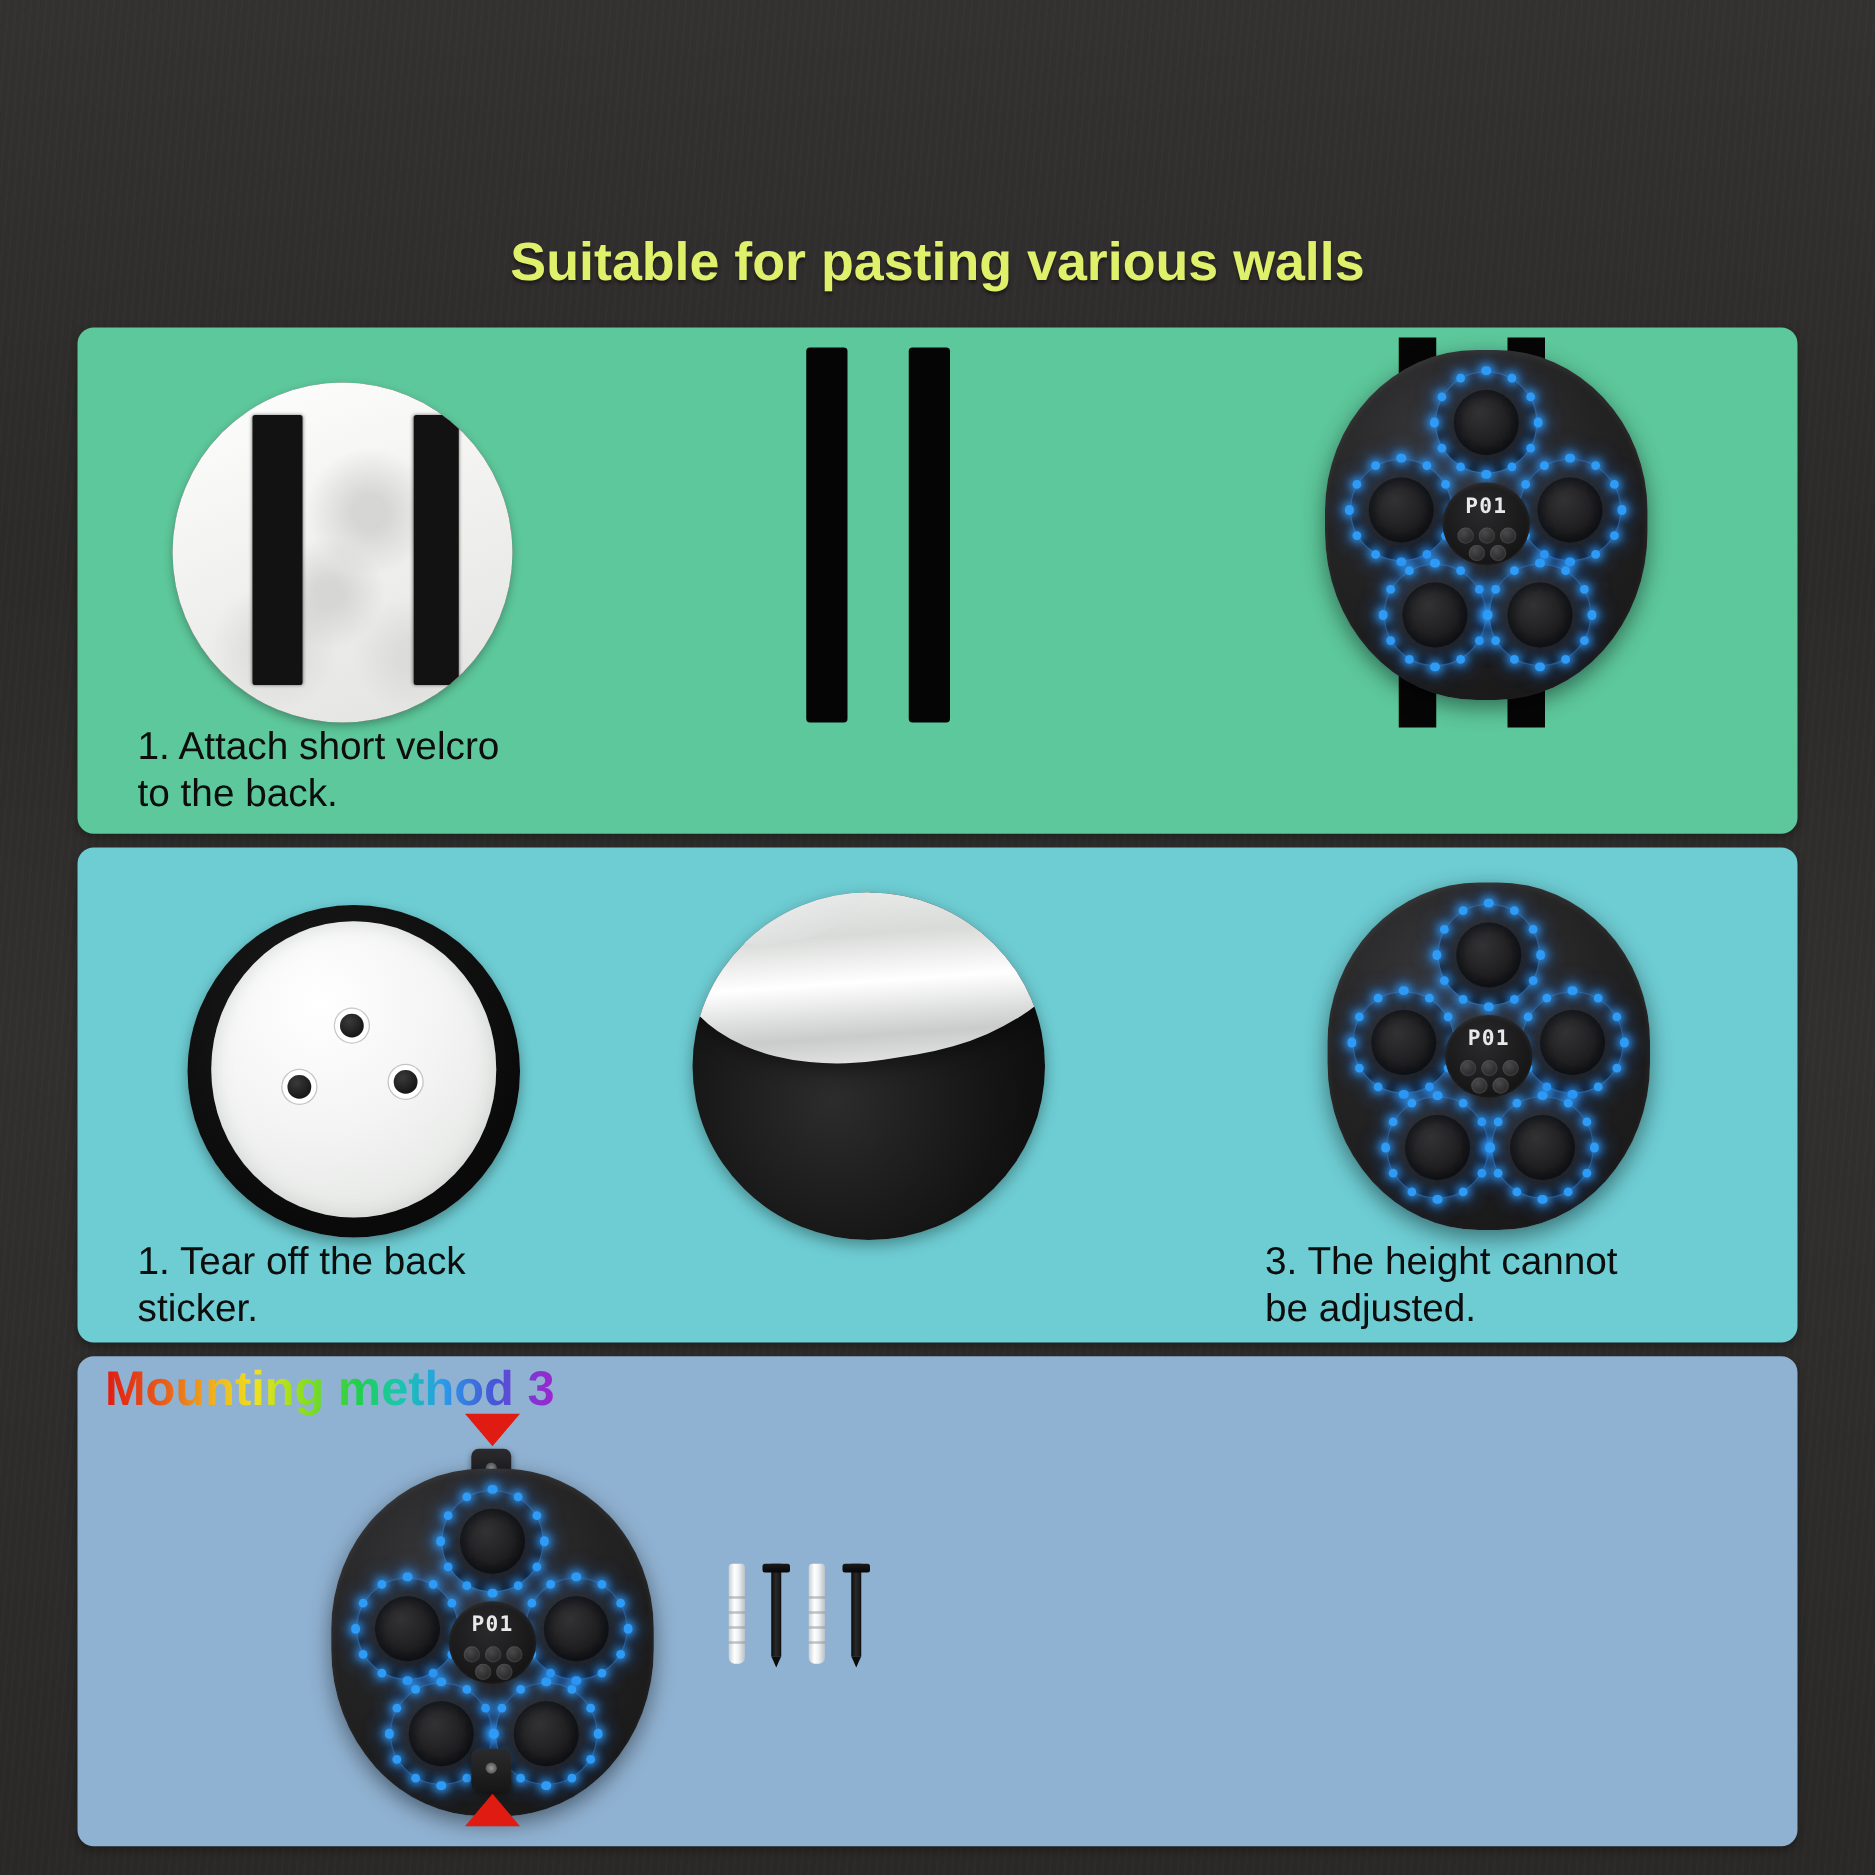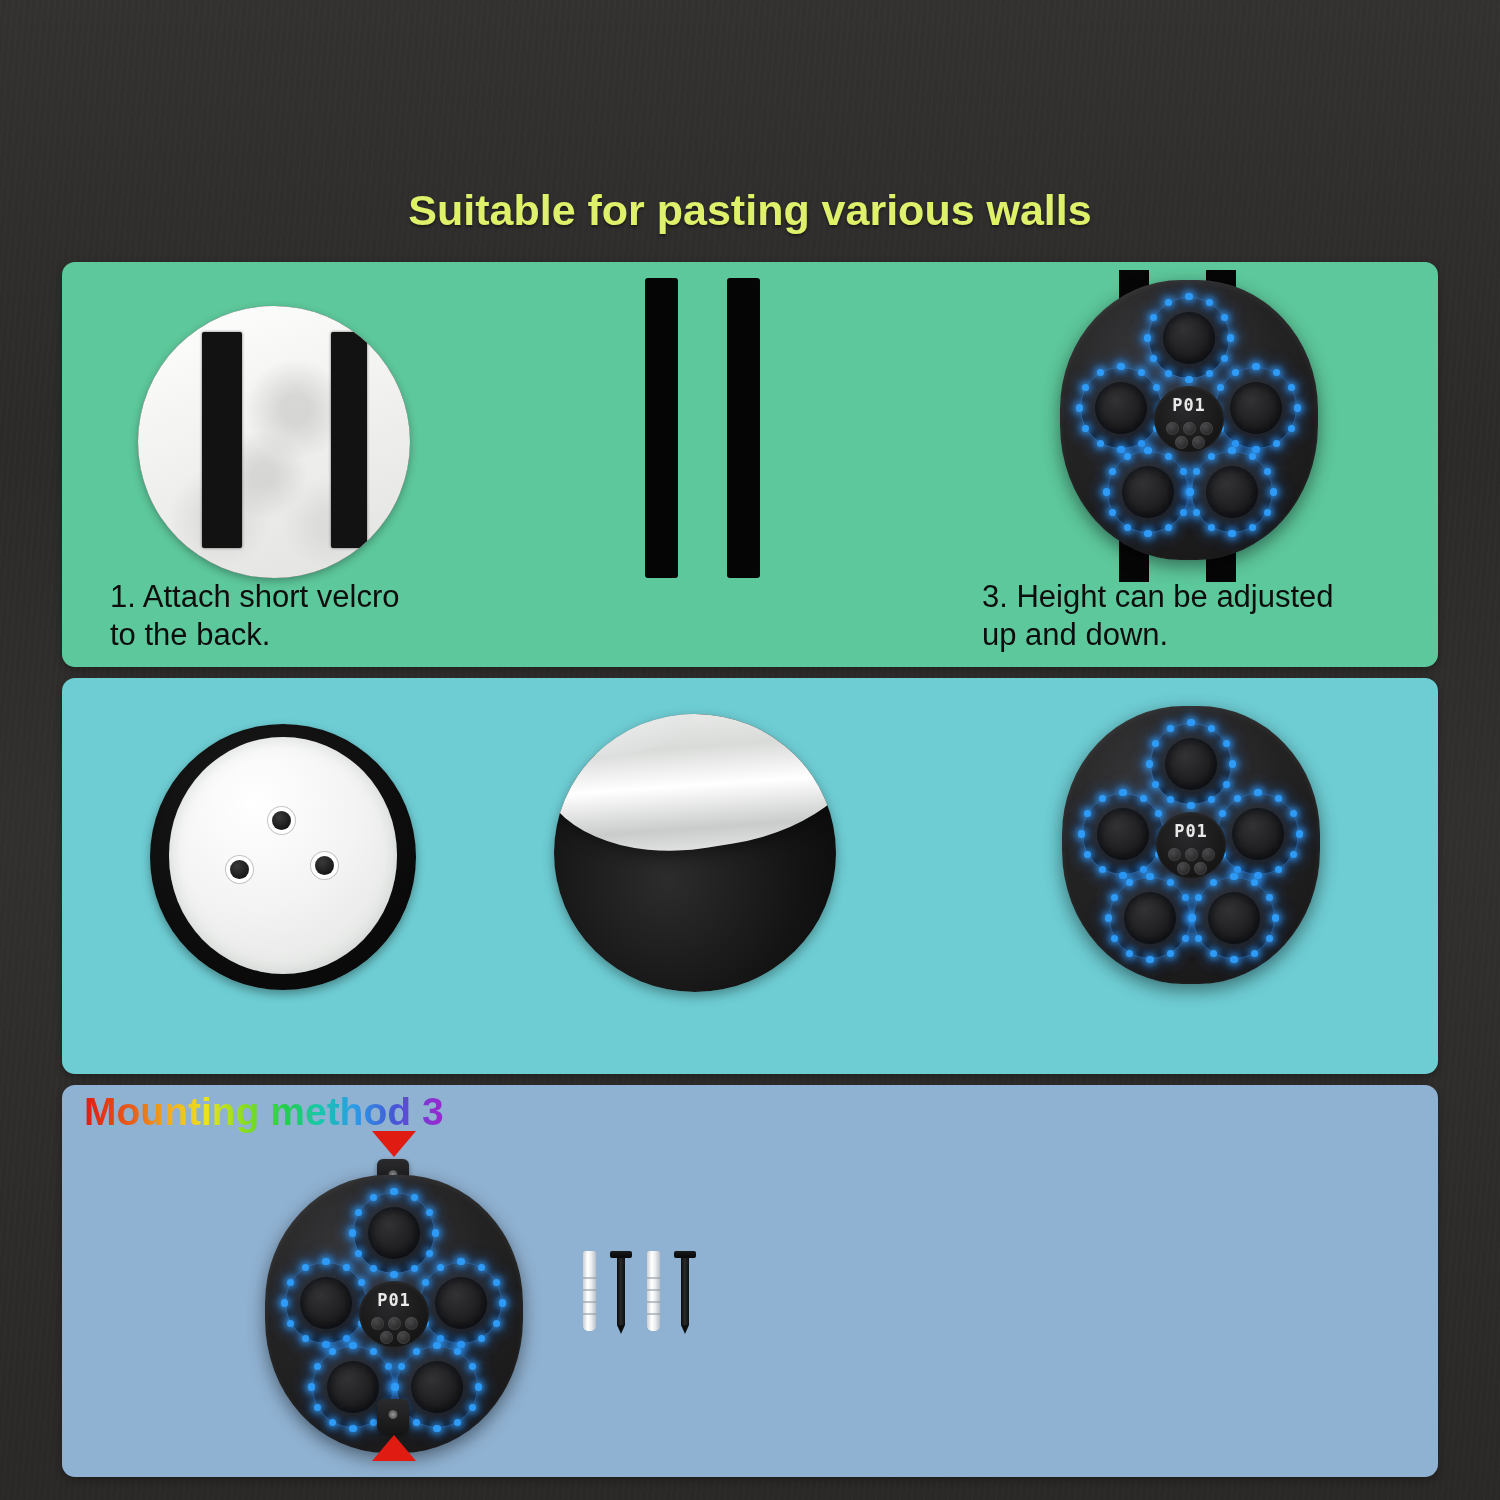--- a/index.html
+++ b/index.html
@@ -350,22 +350,20 @@
           <div class="btn-dot" style="left:29px;top:36px;width:13px;height:13px;"></div>
           <div class="btn-dot" style="left:46px;top:36px;width:13px;height:13px;"></div>
           <div class="btn-dot" style="left:21px;top:50px;width:13px;height:13px;"></div>
           <div class="btn-dot" style="left:38px;top:50px;width:13px;height:13px;"></div>
         </div>
       </div>
     </div>
 
     <div class="caption" style="left:48px;top:316px;width:420px;">1. Attach short velcro
     to the back.</div>
-    <div class="caption" style="left:920px;top:316px;width:460px;">3. Height can be adjusted
-    up and down.</div>
   </div>
 
   <div class="panel" id="panel2">
 
     <div class="sticker-disc" style="left:88px;top:46px;width:266px;height:266px;">
       <div class="sticker-face">
         <div class="hole" style="left:45%;top:31%;"></div>
         <div class="hole" style="left:27%;top:52%;"></div>
         <div class="hole" style="left:64%;top:50%;"></div>
       </div>
@@ -471,20 +469,24 @@
       <div class="display" style="left:94px;top:106px;width:70px;height:66px;">
         <div class="code" style="font-size:17px;">P01</div>
         <div class="btn-dot" style="left:12px;top:36px;width:13px;height:13px;"></div>
         <div class="btn-dot" style="left:29px;top:36px;width:13px;height:13px;"></div>
         <div class="btn-dot" style="left:46px;top:36px;width:13px;height:13px;"></div>
         <div class="btn-dot" style="left:21px;top:50px;width:13px;height:13px;"></div>
         <div class="btn-dot" style="left:38px;top:50px;width:13px;height:13px;"></div>
       </div>
     </div>
 
+    <div class="caption" style="left:48px;top:312px;width:420px;">1. Tear off the back
+    sticker.</div>
+    <div class="caption" style="left:950px;top:312px;width:430px;">3. The height cannot
+    be adjusted.</div>
   </div>
 
   <div class="panel" id="panel3">
     <div class="method-head">Mounting method 3</div>
 
     <div style="position:absolute;left:195px;top:46px;width:340px;height:330px;">
       <div class="chevron chev-down" style="left:115px;top:0px;"></div>
       <div class="bracket" style="left:120px;top:28px;width:32px;height:34px;">
         <div class="screwhole" style="top:11px;"></div>
       </div>

